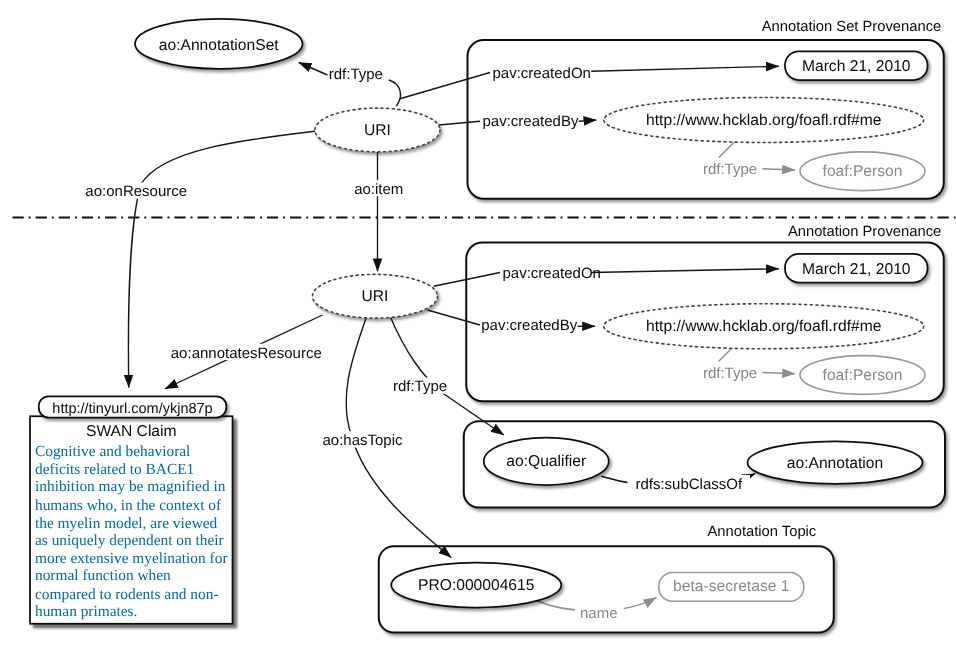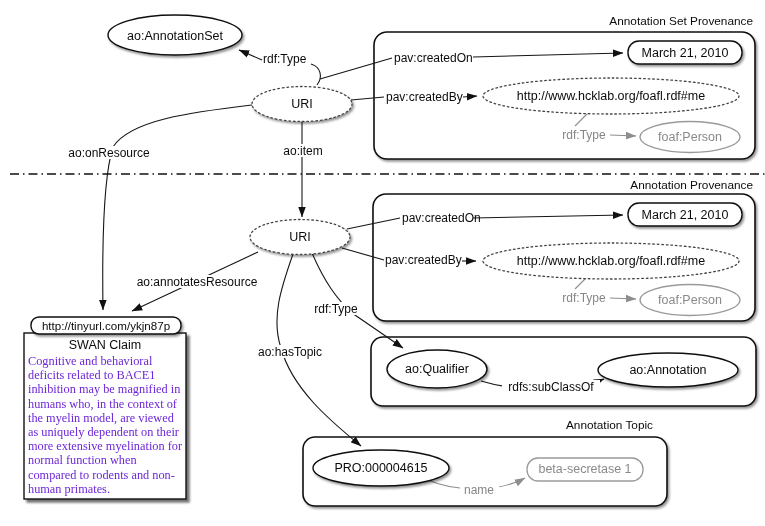--- a/index.html
+++ b/index.html
@@ -13,21 +13,21 @@
   .ttl{font:11.8px "Liberation Sans",sans-serif;fill:#0b0b0b;}
   .url-t{font:11.6px "Liberation Sans",sans-serif;fill:#0b0b0b;}
   .edge{stroke:#161616;stroke-width:1.1;fill:none;}
   .edge-g{stroke:#8e8e8e;stroke-width:1.1;fill:none;}
   .shape{fill:#ffffff;stroke:#0f0f0f;stroke-width:1.4;}
   .shape-dot{fill:#ffffff;stroke:#444;stroke-width:1.3;stroke-dasharray:1.6 2.9;stroke-linecap:round;}
   .shape-gray{fill:#ffffff;stroke:#9a9a9a;stroke-width:1.3;}
   .secbox{fill:#ffffff;stroke:#0f0f0f;stroke-width:1.6;}
   .lblbg{fill:#ffffff;}
   #claim-body{position:absolute;left:28px;top:354px;width:155px;
-      font:12.3px/14.2px "Liberation Serif",serif;color:#6d28d9;}
+      font:12.3px/14.2px "Liberation Serif",serif;color:#0369a1;}
 </style>
 </head>
 <body>
 
 <div id="stage">
 <svg width="765" height="526" viewBox="0 0 765 526">
   <defs>
     <marker id="mB" viewBox="0 0 10 8" refX="9.3" refY="4" markerWidth="10" markerHeight="8" orient="auto">
       <path d="M0,0.5 L9.6,4 L0,7.5 Z" fill="#111"></path>
     </marker>

